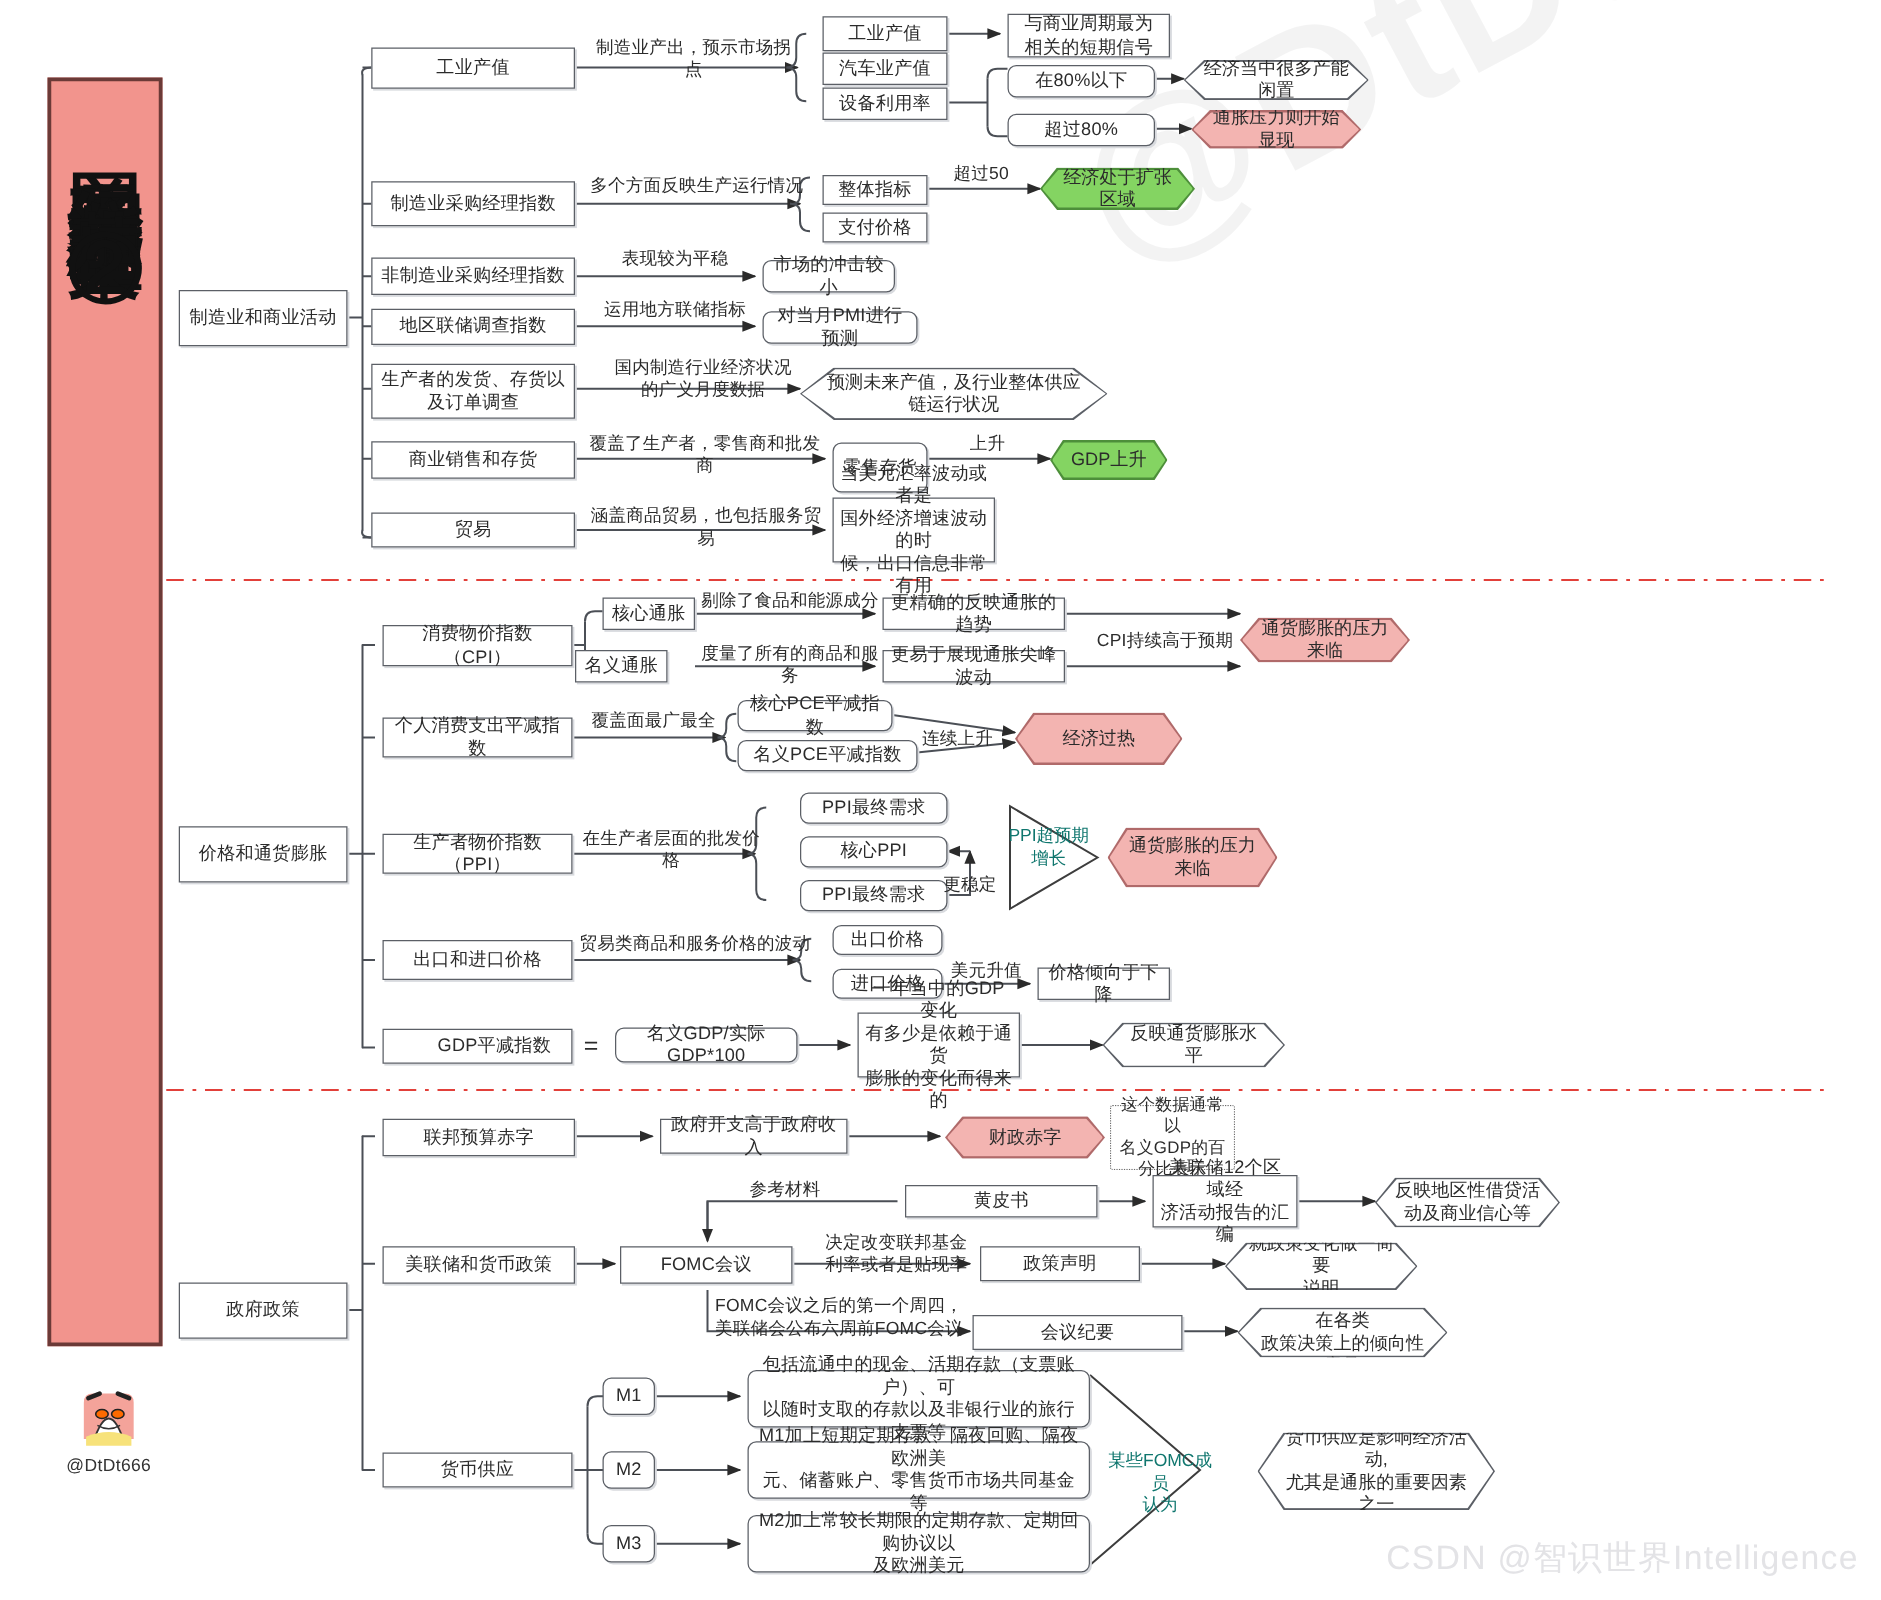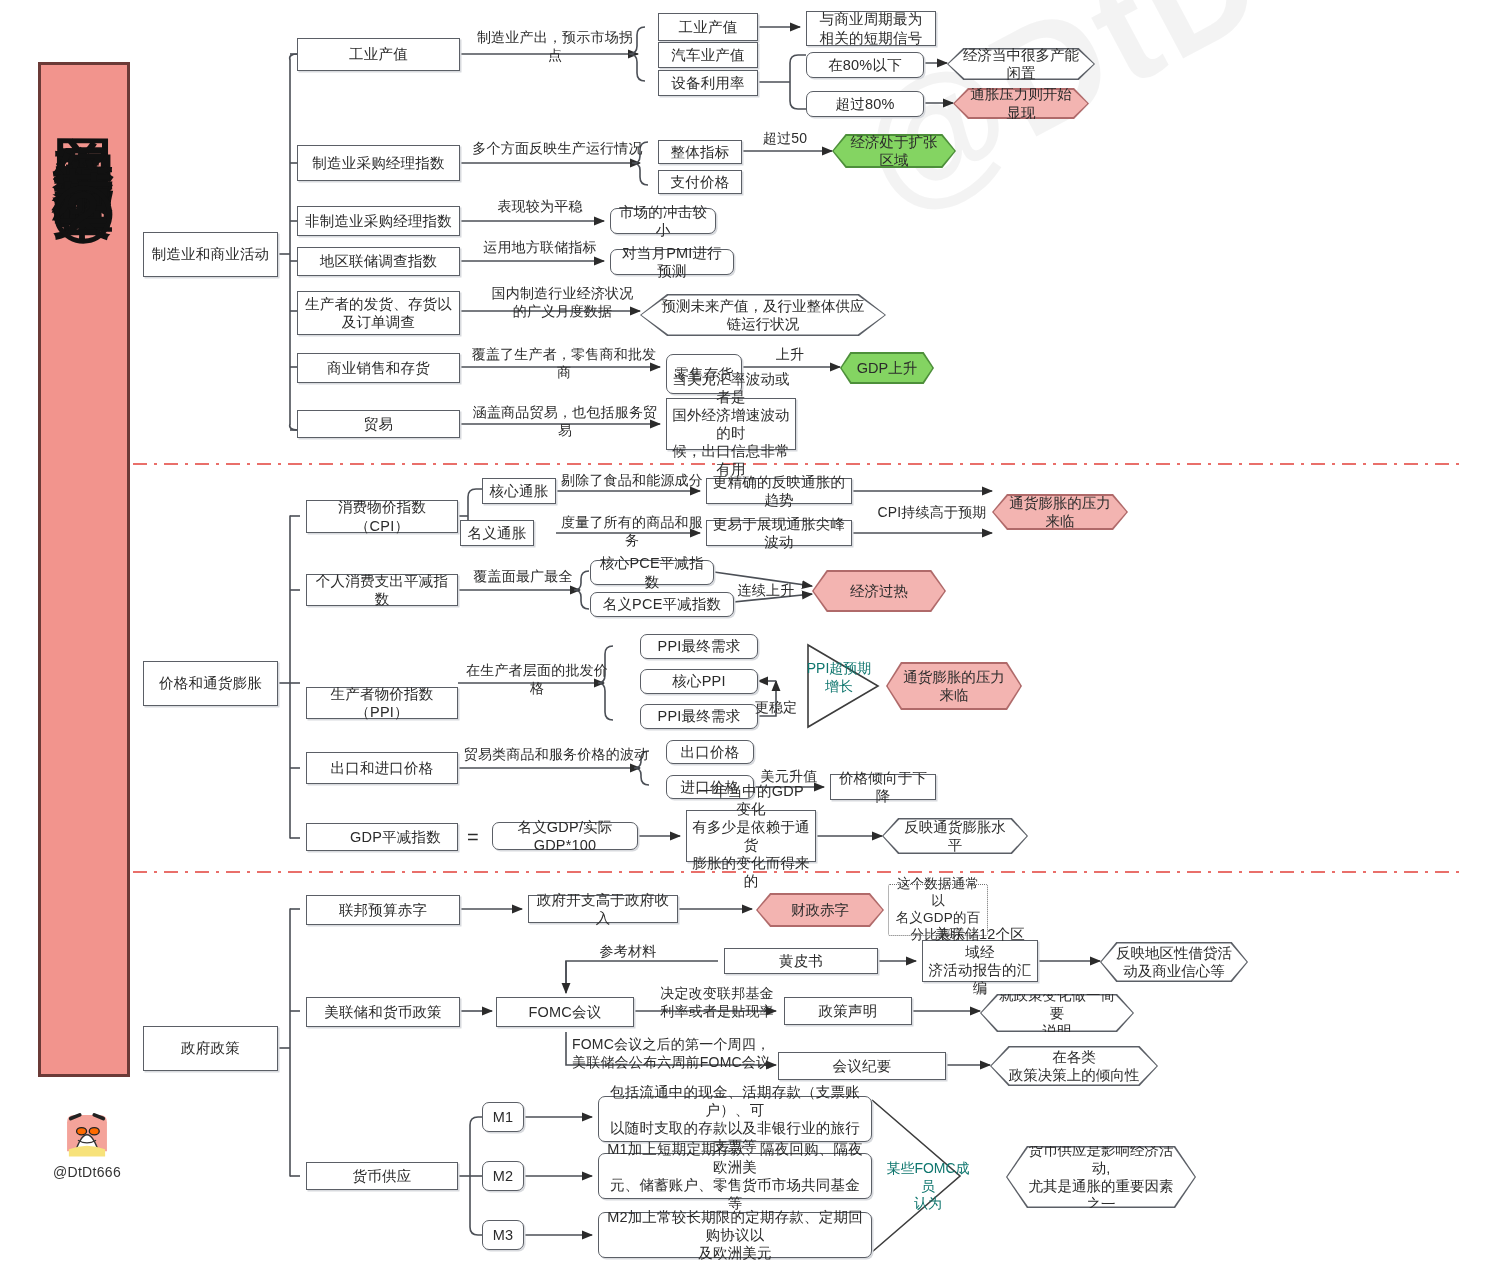--- a/index.html
+++ b/index.html
@@ -122,20 +122,21 @@
     color:#0f766e;white-space:pre-line;
   }
   svg.lines{position:absolute;left:0;top:0;width:1505px;height:1280px;pointer-events:none;}
 </style>
 </head>
 <body>
 
 <div id="canvas">
 
   <div class="wm-big" style="left:830px;top:90px;">@DtDt666</div>
+  <div class="wm-csdn">CSDN @智识世界Intelligence</div>
 
   <svg class="lines" viewBox="0 0 1505 1280">
     <defs>
       <marker id="ar" viewBox="0 0 10 10" refX="9" refY="5" markerWidth="7" markerHeight="7" orient="auto-start-reverse">
         <path d="M0,1 L10,5 L0,9 z" fill="#2b2b2b"></path>
       </marker>
     </defs>
     <g stroke="#4b4f56" stroke-width="1.6" fill="none">
 
       <path d="M278,254 L290,254"></path>
@@ -337,21 +338,21 @@
 
   <div class="node rect shadow" style="left:306px;top:574px;width:152px;height:32px;">个人消费支出平减指数</div>
   <div class="elabel" style="left:462px;top:568px;width:122px;">覆盖面最广最全</div>
   <div class="node round shadow" style="left:590px;top:560px;width:124px;height:25px;">核心PCE平减指数</div>
   <div class="node round shadow" style="left:590px;top:592px;width:144px;height:25px;">名义PCE平减指数</div>
   <div class="elabel" style="left:724px;top:582px;width:84px;">连续上升</div>
   <div class="hexa red" style="left:812px;top:570px;width:134px;height:42px;">
     <span class="inner">经济过热</span>
   </div>
 
-  <div class="node rect shadow" style="left:306px;top:667px;width:152px;height:32px;margin-top:20px;">生产者物价指数（PPI）</div>
+  <div class="node rect shadow" style="left:306px;top:667px;width:152px;height:32px;">生产者物价指数（PPI）</div>
   <div class="elabel" style="left:462px;top:662px;width:150px;">在生产者层面的批发价格</div>
   <div class="node round shadow" style="left:640px;top:634px;width:118px;height:25px;">PPI最终需求</div>
   <div class="node round shadow" style="left:640px;top:669px;width:118px;height:25px;">核心PPI</div>
   <div class="node round shadow" style="left:640px;top:704px;width:118px;height:25px;">PPI最终需求</div>
   <div class="elabel" style="left:748px;top:699px;width:56px;">更稳定</div>
   <div class="tri-text" style="left:806px;top:660px;width:66px;">PPI超预期
 增长</div>
   <div class="hexa red" style="left:886px;top:662px;width:136px;height:48px;">
     <span class="inner">通货膨胀的压力来临</span>
   </div>

